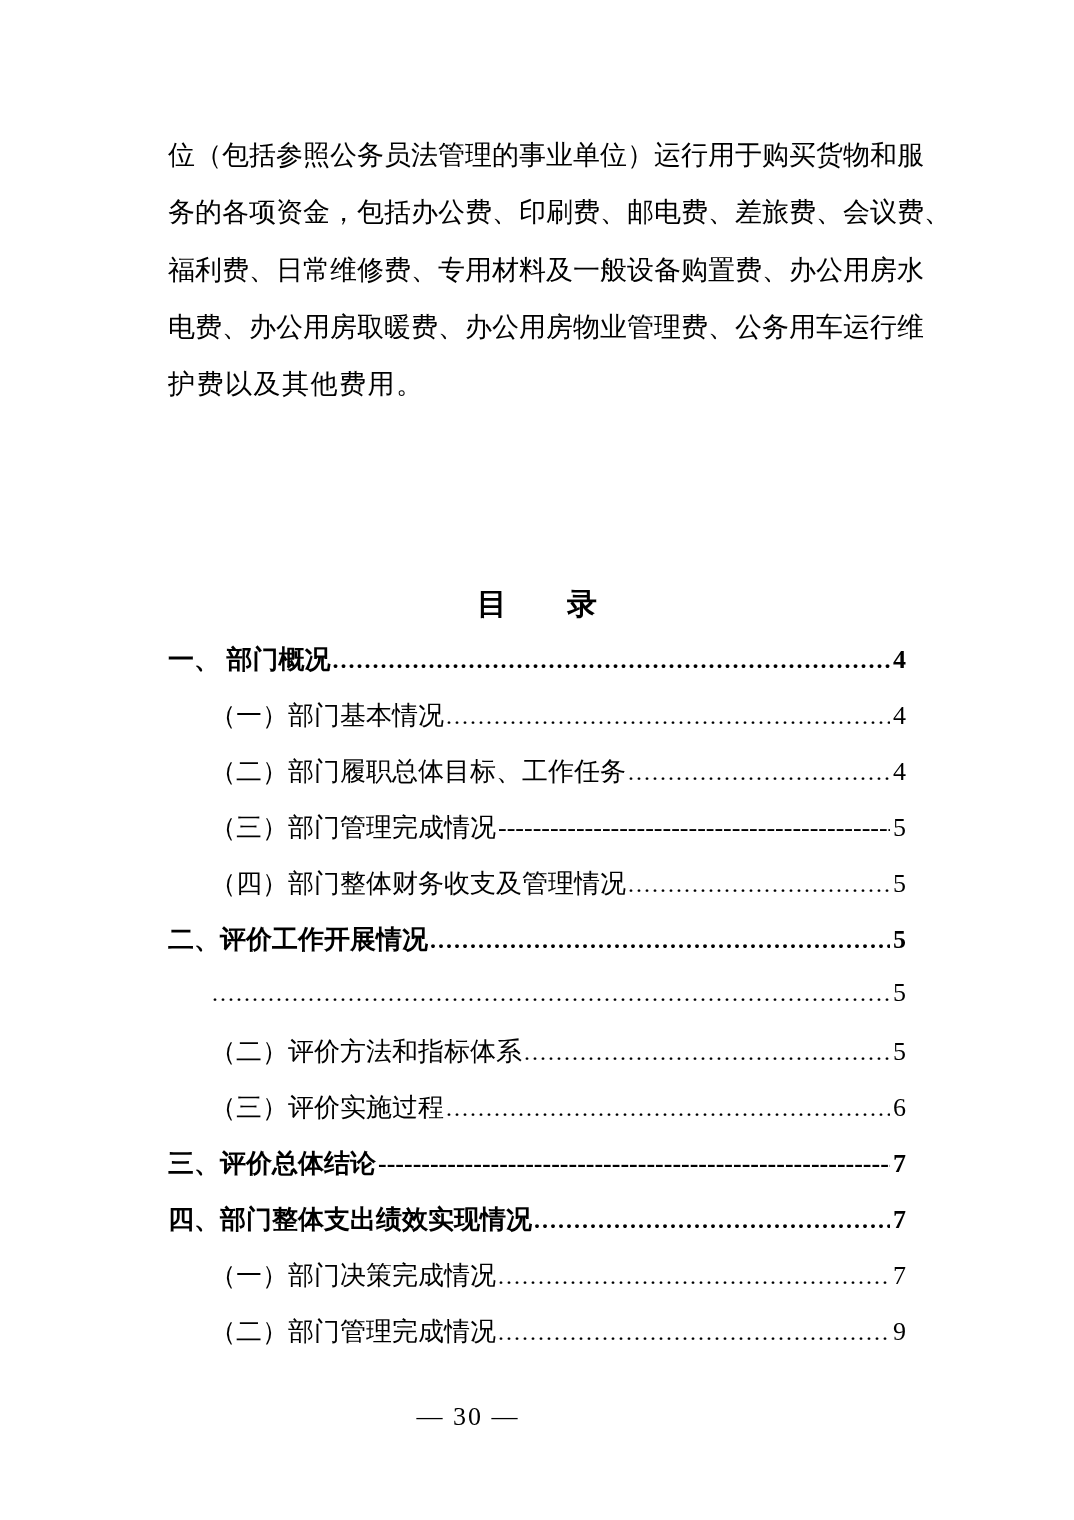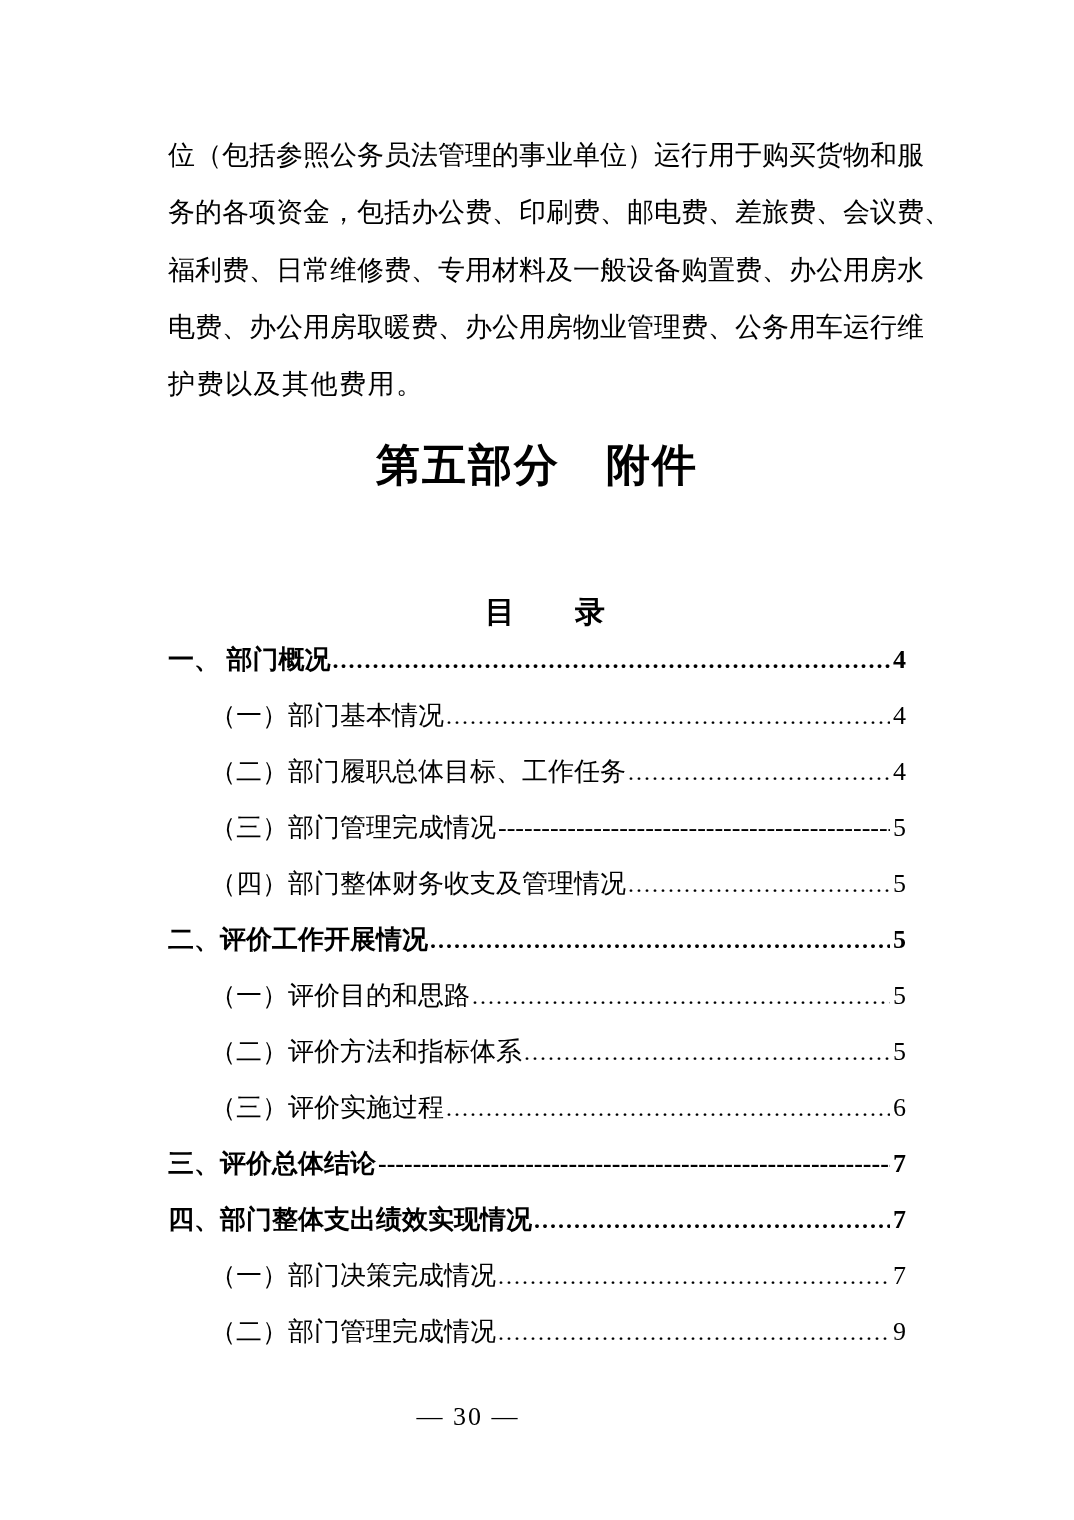--- a/index.html
+++ b/index.html
@@ -44,21 +44,21 @@
     font-weight:bold;
     line-height:56px;
     letter-spacing:2px;
   }
   
   .toc-title{
     position:absolute;
     top:584px;
     left:168px;
     width:738px;
-    margin:8px;
+    margin:0;
     text-align:center;
     font-size:30px;
     font-weight:bold;
     line-height:40px;
   }
   
   .toc{
     position:absolute;
     top:642px;
     left:168px;
@@ -224,21 +224,20 @@
         <span>务</span>
         <span>用</span>
         <span>车</span>
         <span>运</span>
         <span>行</span>
         <span>维</span>
       </div>
       <div class="para-line last">护费以及其他费用。</div>
     </div>
 
-  <h1 class="section-title">第五部分　附件</h1>
 
   <h2 class="toc-title">目　　录</h2>
 
   <div class="toc" id="toc">
       <div class="toc-row lvl1 bold">
         <span class="toc-label">一、 部门概况</span>
         <span class="toc-leader dots" aria-hidden="true">................................................................................................................................................................................................................................................................................................................................................................................................................</span>
         <span class="toc-page">4</span>
       </div>
       <div class="toc-row lvl2">
@@ -260,21 +259,20 @@
         <span class="toc-label">（四）部门整体财务收支及管理情况</span>
         <span class="toc-leader dots" aria-hidden="true">................................................................................................................................................................................................................................................................................................................................................................................................................</span>
         <span class="toc-page">5</span>
       </div>
       <div class="toc-row lvl1 bold">
         <span class="toc-label">二、评价工作开展情况</span>
         <span class="toc-leader dots" aria-hidden="true">................................................................................................................................................................................................................................................................................................................................................................................................................</span>
         <span class="toc-page">5</span>
       </div>
       <div class="toc-row lvl2">
-        <span class="toc-label">（一）评价目的和思路</span>
         <span class="toc-leader dots" aria-hidden="true">................................................................................................................................................................................................................................................................................................................................................................................................................</span>
         <span class="toc-page">5</span>
       </div>
       <div class="toc-row lvl2">
         <span class="toc-label">（二）评价方法和指标体系</span>
         <span class="toc-leader dots" aria-hidden="true">................................................................................................................................................................................................................................................................................................................................................................................................................</span>
         <span class="toc-page">5</span>
       </div>
       <div class="toc-row lvl2">
         <span class="toc-label">（三）评价实施过程</span>

